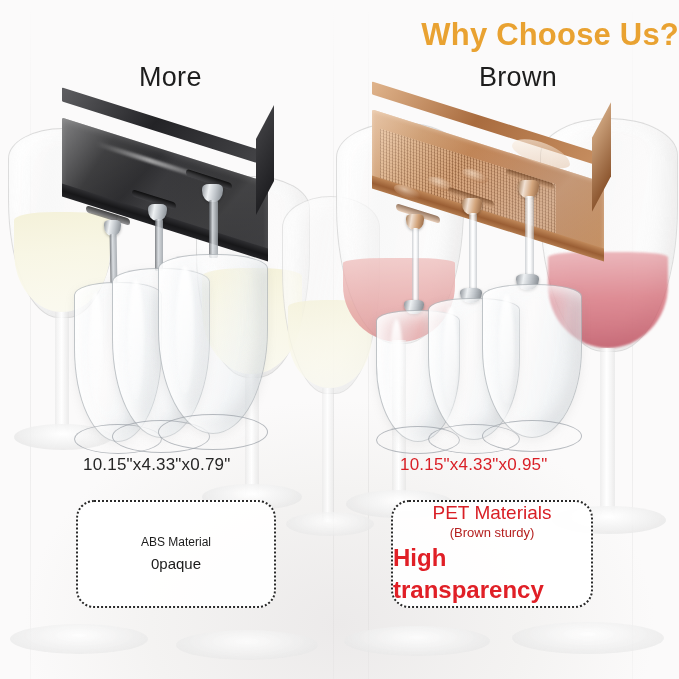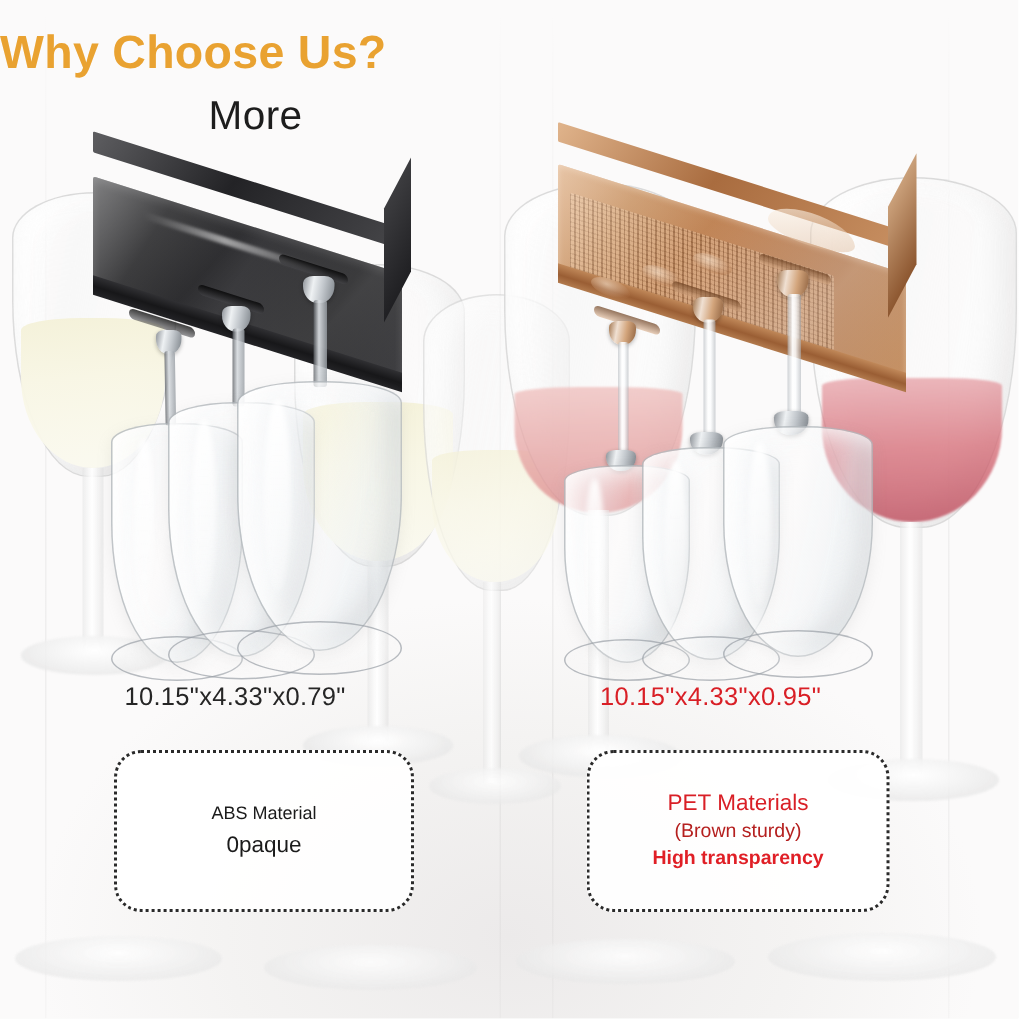--- a/index.html
+++ b/index.html
@@ -28,21 +28,21 @@
     width: 1px;
     background: linear-gradient(180deg, rgba(0,0,0,0) 0%, rgba(0,0,0,0.035) 30%, rgba(0,0,0,0.05) 70%, rgba(0,0,0,0.02) 100%);
   }
 
   
   .title {
     position: absolute;
     top: 17px;
     left: 0;
     width: 100%;
-    text-align: left;
+    text-align: right;
     font-size: 31px;
     font-weight: bold;
     color: #e9a231;
     letter-spacing: 0.2px;
   }
 
   
   .col-heading {
     position: absolute;
     top: 62px;
@@ -87,31 +87,31 @@
     font-size: 12px;
     color: #1b1b1b;
     line-height: 1.55;
   }
   .ib-line2-left {
     font-size: 15px;
     color: #1b1b1b;
     line-height: 1.55;
   }
   .ib-line1-right {
-    font-size: 15px;
+    font-size: 19px;
     color: #d91f26;
     line-height: 1.25;
   }
   .ib-line2-right {
     font-size: 13px;
     color: #b5201f;
     line-height: 1.3;
   }
   .ib-line3-right {
-    font-size: 13px;
+    font-size: 24px;
     font-weight: bold;
     color: #e01f26;
     line-height: 1.35;
   }
 
   
   .scene { position: absolute; inset: 0; }
 
   
   .bgglass {
@@ -451,20 +451,21 @@
     <div class="bgfoot" style="left:10px; top:624px; width:138px; height:30px; opacity:0.85;"></div>
     <div class="bgfoot" style="left:176px; top:630px; width:142px; height:30px; opacity:0.8;"></div>
     <div class="bgfoot" style="left:344px; top:626px; width:146px; height:30px; opacity:0.85;"></div>
     <div class="bgfoot" style="left:512px; top:622px; width:152px; height:32px; opacity:0.85;"></div>
 
   </div>
 
   <div class="title">Why Choose Us?</div>
 
   <div class="col-heading left">More</div>
+  <div class="col-heading right">Brown</div>
 
   <div class="dims left">10.15"x4.33"x0.79"</div>
   <div class="dims right">10.15"x4.33"x0.95"</div>
 
   <div class="info-box left">
     <div class="ib-line1-left">ABS Material</div>
     <div class="ib-line2-left">0paque</div>
   </div>
 
   <div class="info-box right">

